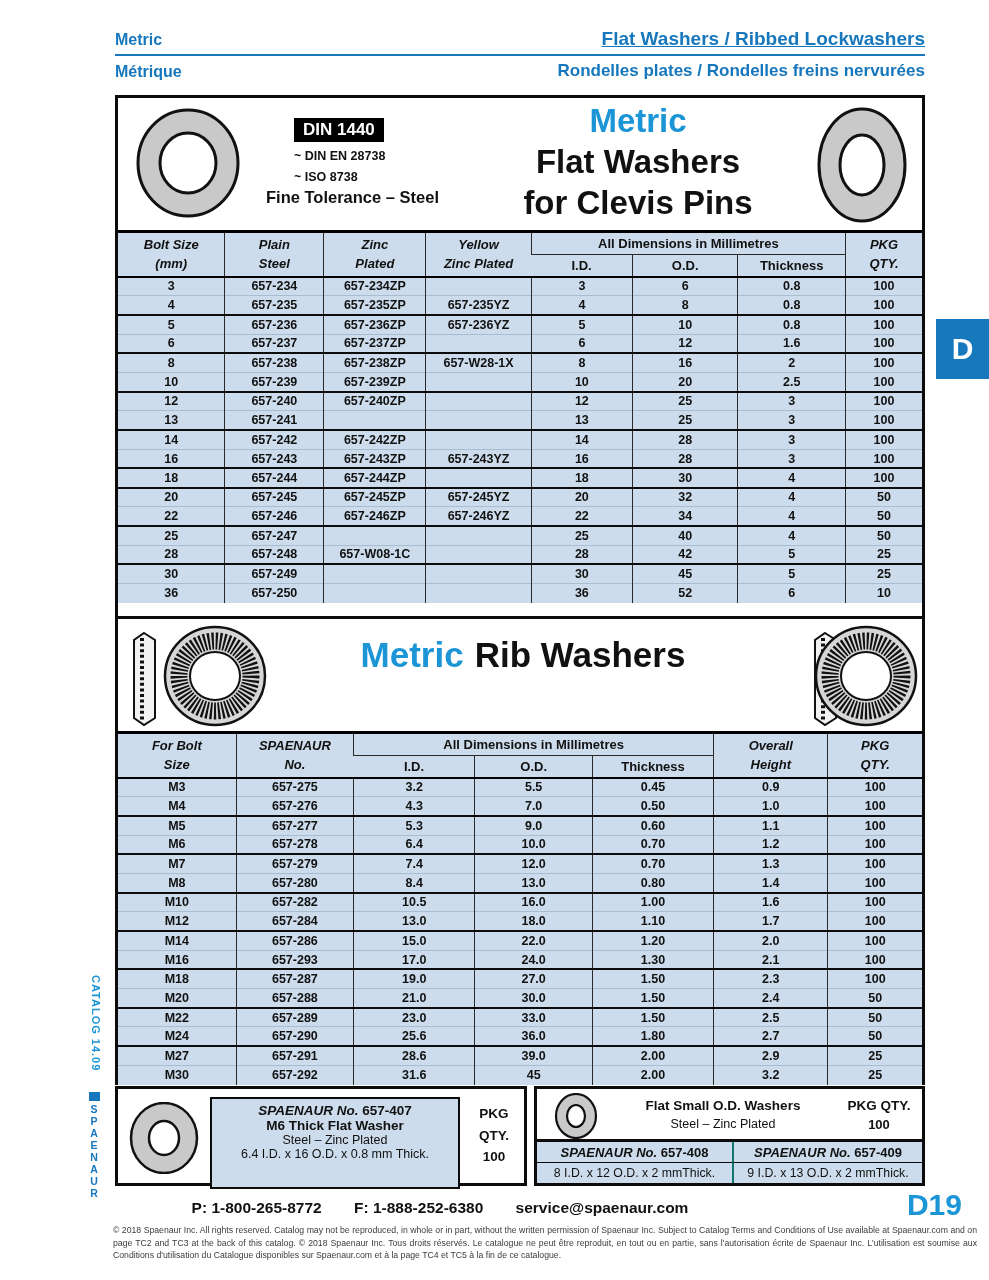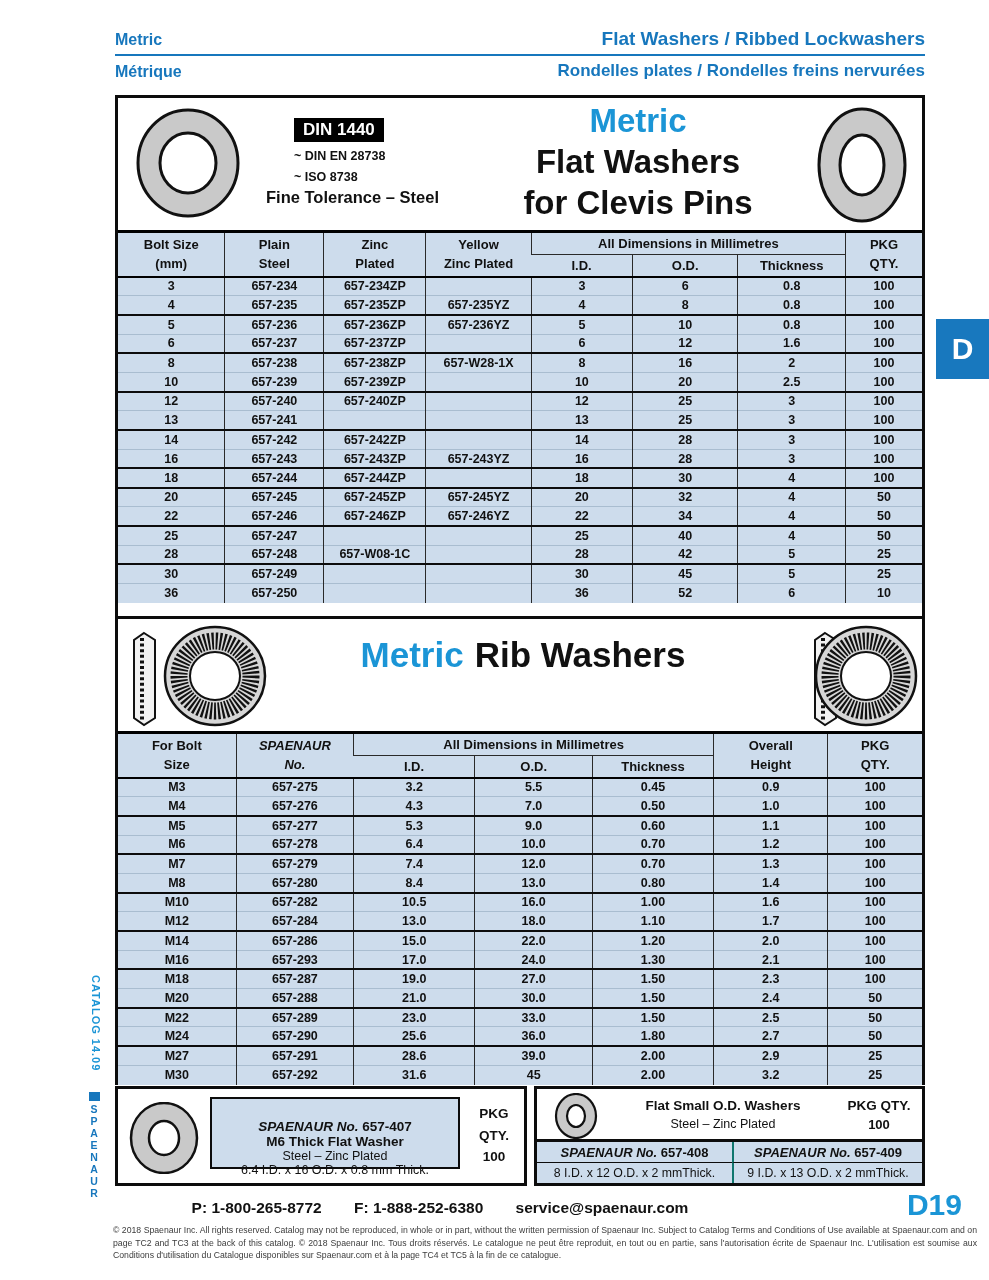--- a/index.html
+++ b/index.html
@@ -8,21 +8,21 @@
     font-family:"Liberation Sans", sans-serif;
     background:#fff; color:#111;
     width:989px; height:1280px; position:relative; overflow:hidden;
   }
   .abs { position:absolute; }
 
   
   .hdr-blue { color:#1777bd; font-weight:bold; }
   #hdr-left-title    { left:115px; top:31px;  font-size:16px; }
   #hdr-left-sub      { left:115px; top:63px;  font-size:16px; }
-  #hdr-right-title   { right:64px; top:28px;  font-size:19px; }
+  #hdr-right-title   { right:64px; top:28px;  font-size:19px;text-decoration:underline; }
   #hdr-right-sub     { right:64px; top:61px;  font-size:17px; }
   #hdr-rule { left:115px; top:54px; width:810px; height:2px; background:#1777bd; }
 
   
   .frame { border:3px solid #0c0c0c; background:#fff; }
   #sec-flat { left:115px; top:95px;  width:810px; height:573px; }
   #sec-rib  { left:115px; top:616px; width:810px; height:469px; }
 
   
   #flat-banner { position:absolute; left:0; top:0; width:100%; height:132px; }
@@ -42,21 +42,21 @@
               border-top:3px solid #000; background:#cddcec; }
   table.cat th, table.cat td {
     font-weight:bold; text-align:center; vertical-align:middle;
     border-left:1px solid #2a2a2a; overflow:hidden; white-space:nowrap;
   }
   table.cat th:first-child, table.cat td:first-child { border-left:none; }
   table.cat th { font-size:13px; }
   table.cat td { font-size:12.5px; height:19.2px; padding:0 2px; }
   table.cat thead tr:first-child th { height:23px; }
   table.cat thead tr:last-child  th { height:22px; }
-  th .l { display:block; line-height:1.5; }
+  th .l { display:block; line-height:1.5;font-style:italic; }
   th.dims { border-bottom:1px solid #2a2a2a; }
   table.cat tbody tr td { border-top:1px solid #a9bdd0; }
   table.cat tbody tr:first-child td { border-top:2.5px solid #000; }
   table.cat tbody tr.grp td { border-top:2px solid #0c0c0c; }
   .it { font-style:italic; }
   #flat-table { position:absolute; left:0; top:132px; width:100%; }
   #rib-table  { position:absolute; left:0; top:112px; width:100%; }
 
   
   #rib-banner { position:absolute; left:0; top:0; width:100%; height:112px; }
@@ -65,22 +65,22 @@
   #rib-side-right  { position:absolute; right:82px; top:12px; }
   #rib-front-right { position:absolute; right:2px;  top:5px; }
   #rib-title { position:absolute; left:200px; top:16px; width:410px; text-align:center;
                font-weight:bold; font-size:35px; }
   #rib-sub   { position:absolute; left:200px; top:70px; width:410px; text-align:center;
                font-weight:bold; font-size:16px;margin-top:48px; }
 
   
   #box407 { left:115px; top:1086px; width:412px; height:100px; border:3px solid #0c0c0c; }
   #box407-washer { position:absolute; left:10px; top:13px; }
-  #box407-inner { position:absolute; left:92px; top:8px; width:250px; height:72px;
-                  background:#cddcec; border:2px solid #0c0c0c; text-align:center; padding-top:20px; }
+  #box407-inner { position:absolute; left:92px; top:8px; width:250px; height:92px;
+                  background:#cddcec; border:2px solid #0c0c0c; text-align:center; padding-top:4px; }
   #box407-inner .b1 { font-size:13.5px; font-weight:bold; }
   #box407-inner .b2 { font-size:13.5px; font-weight:bold; }
   #box407-inner .b3 { font-size:12.5px; }
   #box407-inner .b4 { font-size:12.5px; }
   #box407-pkg { position:absolute; left:345px; top:14px; width:62px; text-align:center;
                 font-weight:bold; font-size:13.5px; line-height:1.6; }
 
   #box-smallod { left:534px; top:1086px; width:391px; height:100px; border:3px solid #0c0c0c; }
   #smallod-washer { position:absolute; left:12px; top:4px; }
   #smallod-title { position:absolute; left:72px; top:9px; width:228px; text-align:center;

